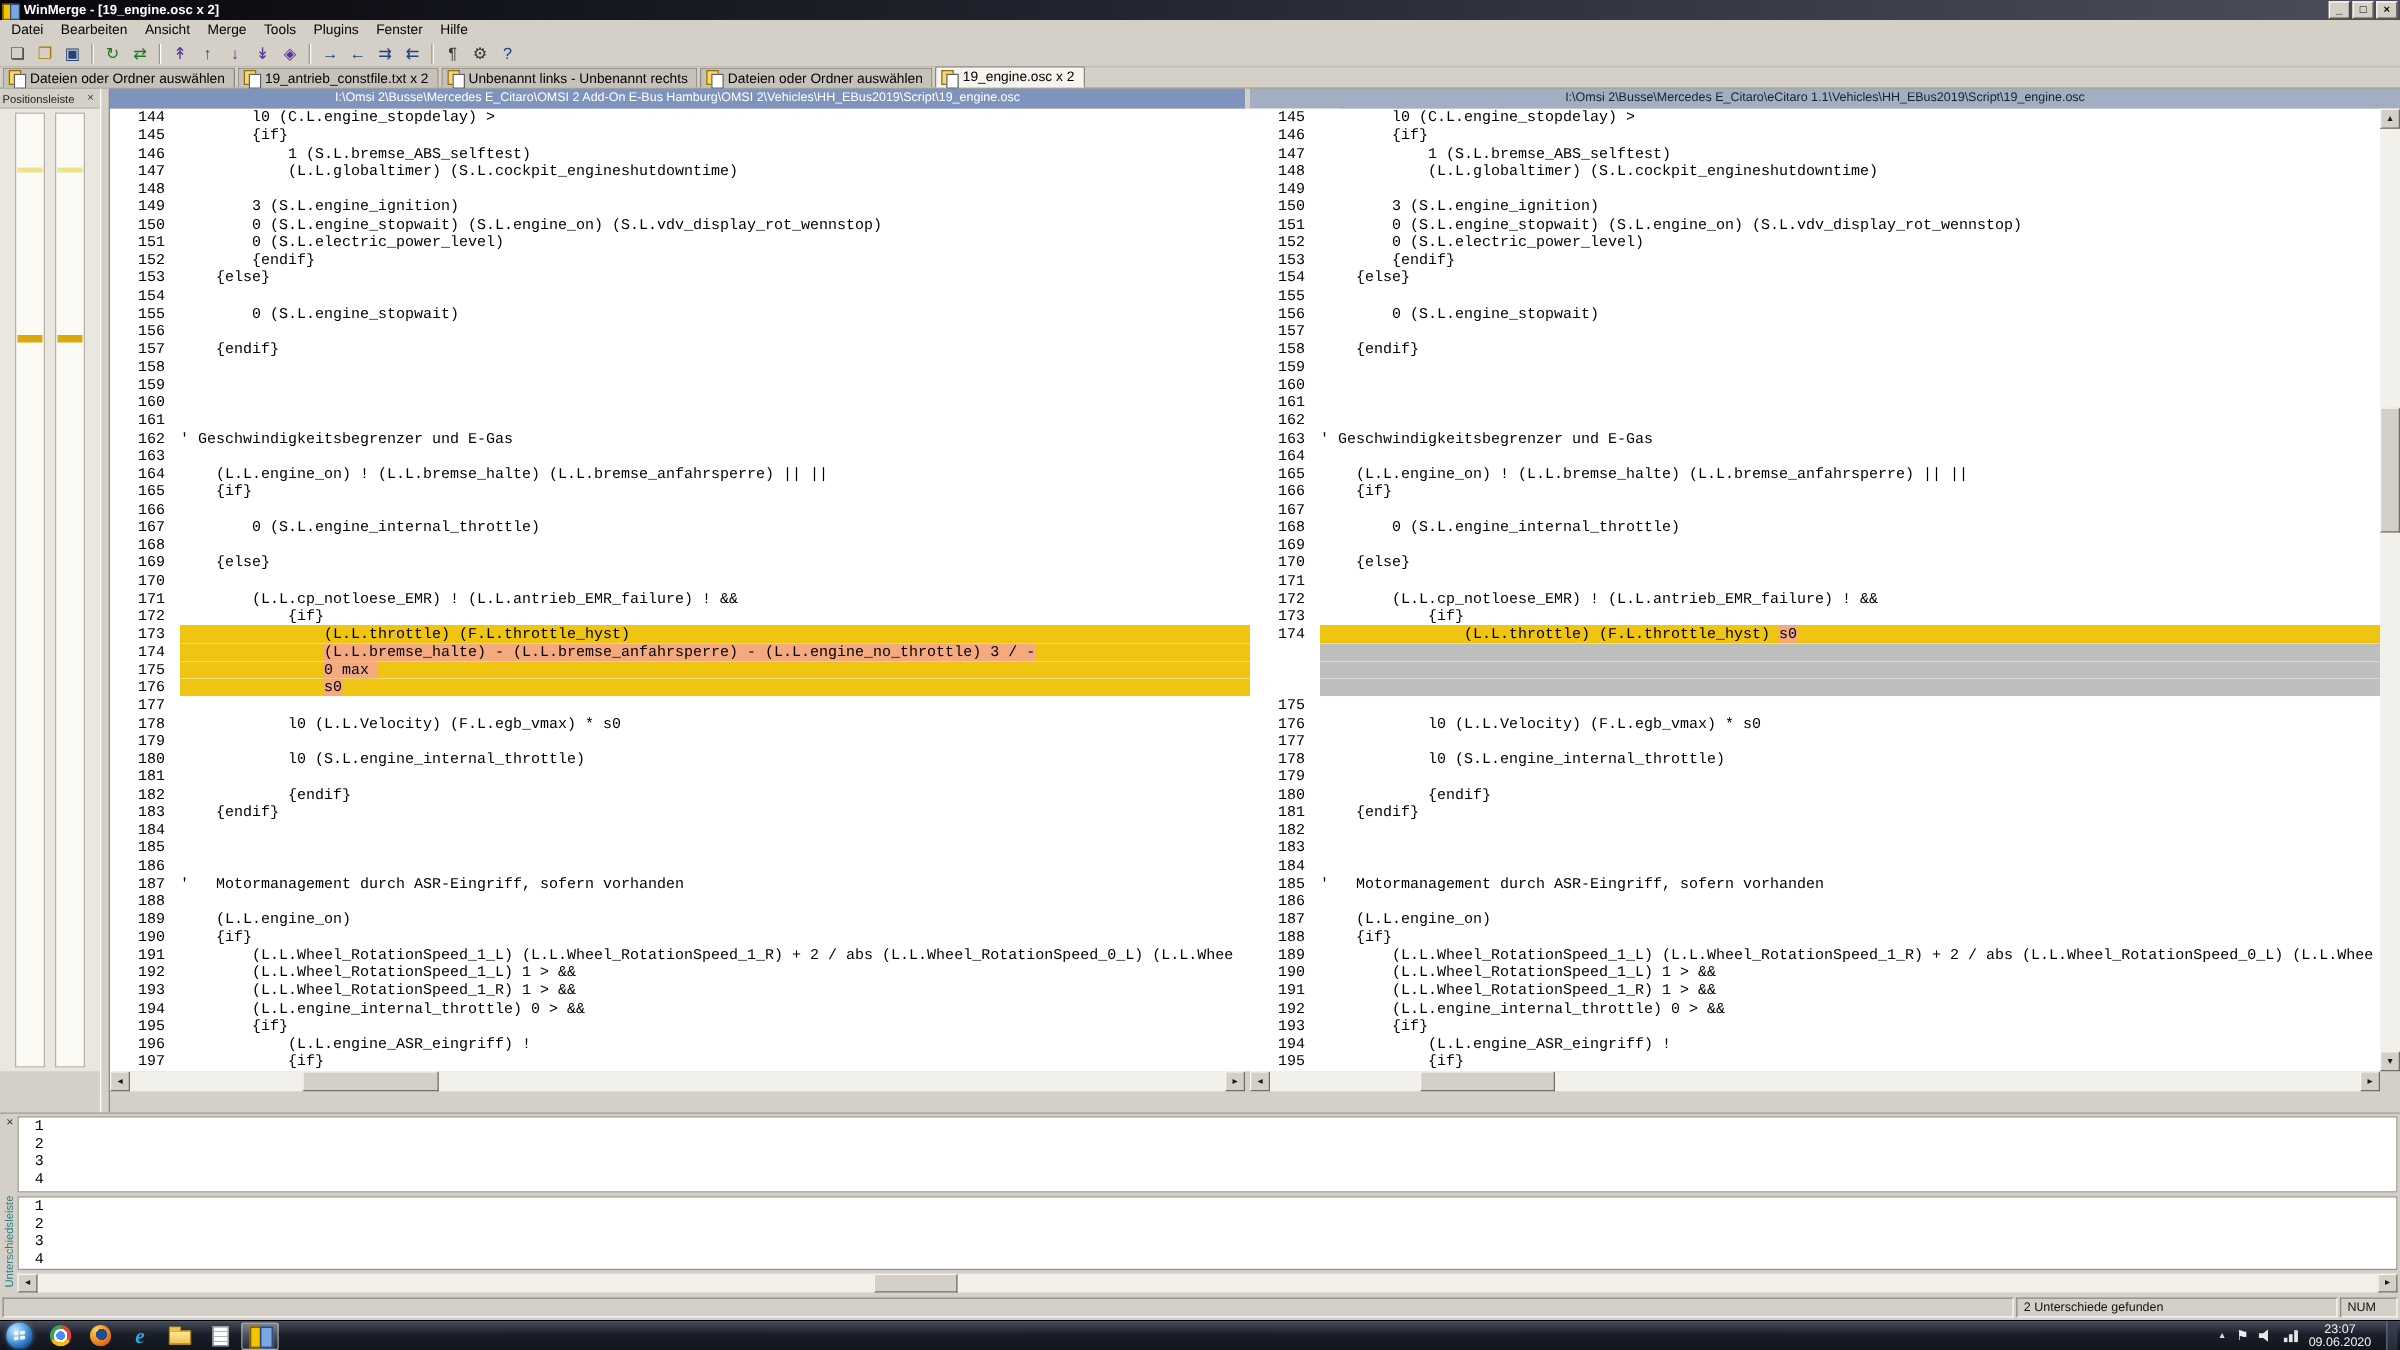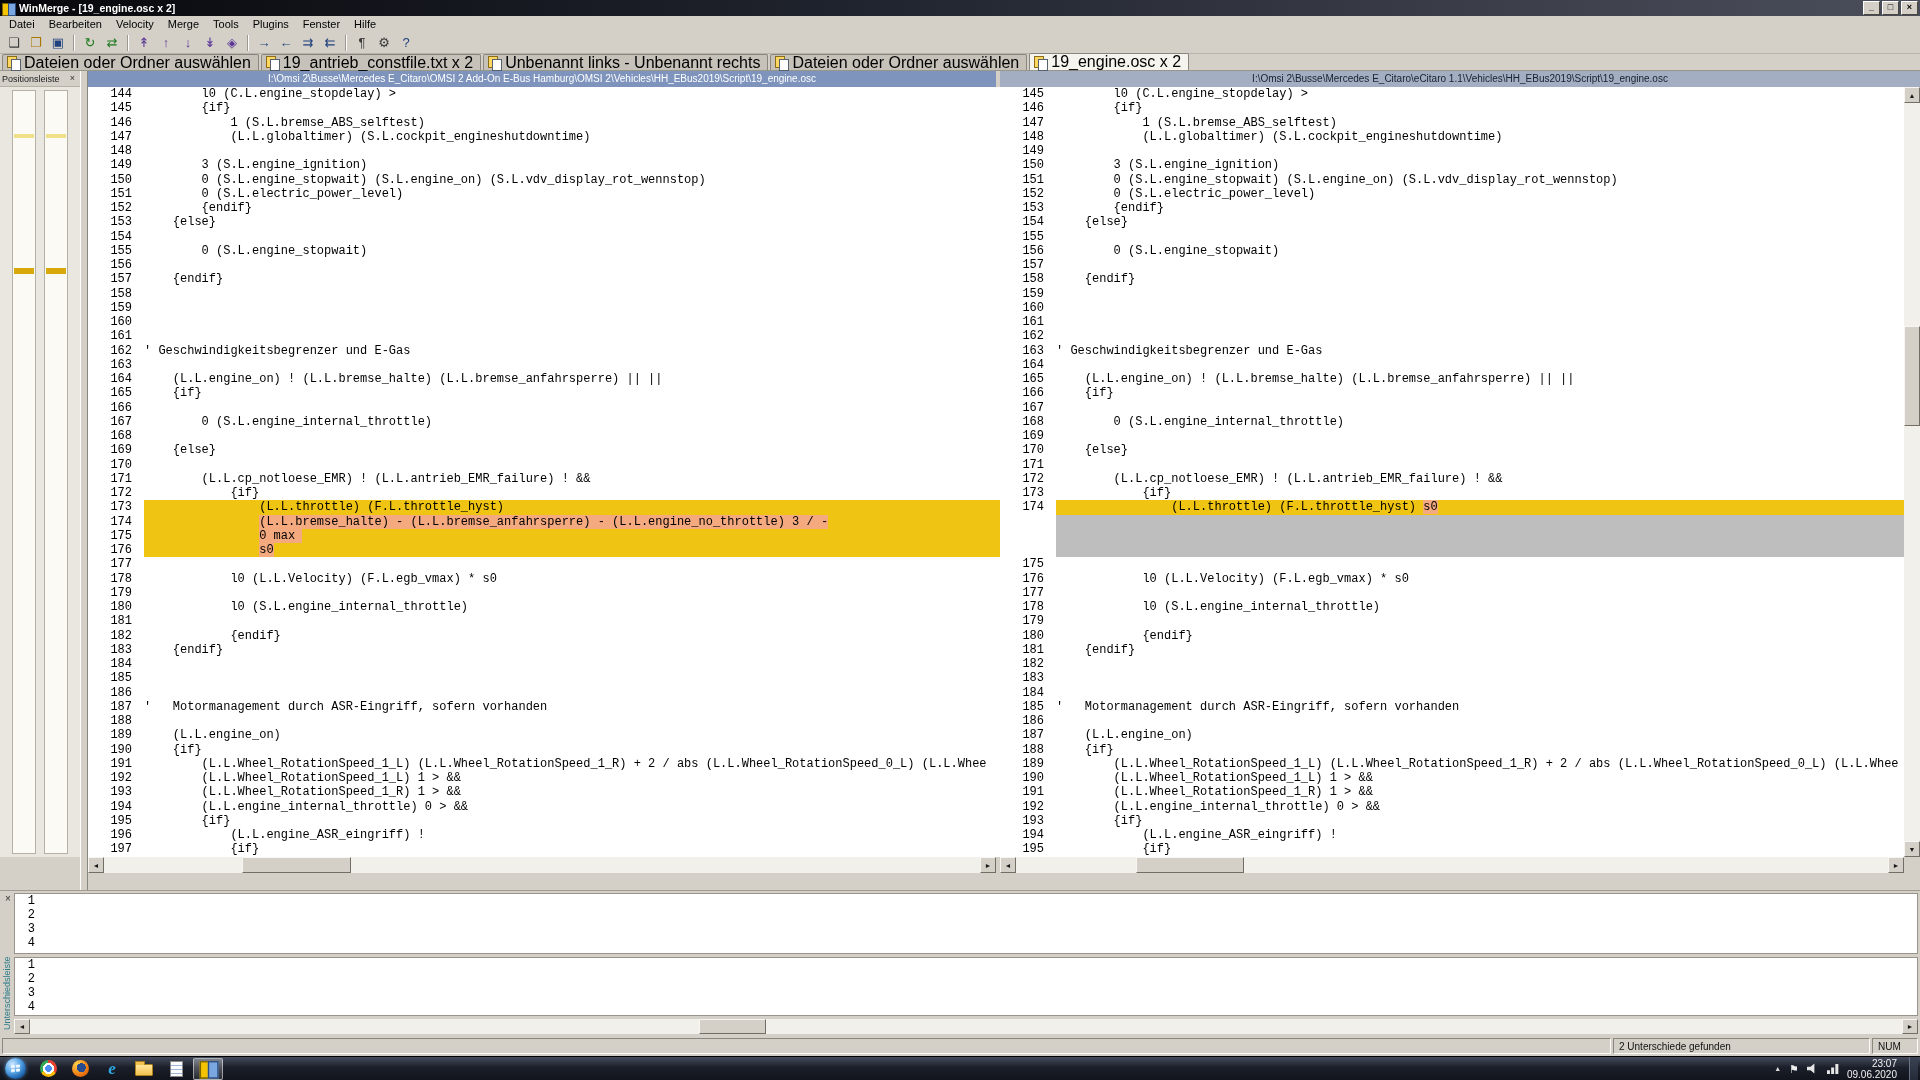--- a/index.html
+++ b/index.html
@@ -19,21 +19,21 @@
   .wm-icon::after{content:"";position:absolute;left:6px;top:1px;width:6px;height:11px;background:#7ba7e0;border:1px solid #2c4d7e;}
   .wm-icon.big{transform:scale(1.35);transform-origin:center;}
 
   
   .menubar{position:absolute;left:0;top:16px;width:1920px;height:16px;background:#d4d0c8;display:flex;align-items:center;padding-left:2px;}
   .menu-item{padding:1px 7px;font-size:11px;}
   .toolbar{position:absolute;left:0;top:32px;width:1920px;height:22px;background:#d4d0c8;display:flex;align-items:center;padding-left:3px;border-bottom:1px solid #b8b4ac;}
   .tb-btn{width:22px;height:20px;display:flex;align-items:center;justify-content:center;font-size:13px;border:1px solid transparent;}
   .tb-sep{width:2px;height:16px;border-left:1px solid #9c9890;border-right:1px solid #fff;margin:0 4px;}
   .tabbar{position:absolute;left:0;top:54px;width:1920px;height:17px;background:#d4d0c8;display:flex;align-items:flex-end;padding-left:2px;gap:2px;border-bottom:1px solid #989589;}
-  .tab{display:flex;align-items:center;gap:4px;height:16px;padding:0 7px 0 4px;font-size:16px;background:#c6c2ba;border:1px solid #8a867e;border-bottom:none;border-radius:2px 2px 0 0;white-space:nowrap;}
+  .tab{display:flex;align-items:center;gap:4px;height:16px;padding:0 7px 0 4px;font-size:11px;background:#c6c2ba;border:1px solid #8a867e;border-bottom:none;border-radius:2px 2px 0 0;white-space:nowrap;}
   .tab.active{background:#f6f4ee;height:17px;}
   .tab-doc-icon{position:relative;width:13px;height:13px;display:inline-block;flex:none;}
   .tab-doc-icon::before{content:"";position:absolute;left:0;top:0;width:8px;height:10px;background:#ffd65e;border:1px solid #8a6d1c;}
   .tab-doc-icon::after{content:"";position:absolute;left:4px;top:3px;width:8px;height:10px;background:#fff;border:1px solid #55626e;}
 
   
   .loc-header{position:absolute;left:0;top:71px;width:80px;height:16px;background:#d4d0c8;border-bottom:1px solid #b5b1a6;
     display:flex;align-items:center;padding:0 2px;font-size:9px;color:#222;}
   .loc-title{flex:1;white-space:nowrap;overflow:hidden;}
   .loc-close{width:11px;height:11px;font-size:9px;line-height:10px;text-align:center;color:#333;}
@@ -123,38 +123,38 @@
   .icon-folder{position:relative;width:18px;height:12px;background:linear-gradient(#ffe79c,#f3c14f);border:1px solid #a8831f;border-radius:1px;margin-top:3px;}
   .icon-folder::before{content:"";position:absolute;left:-1px;top:-4px;width:8px;height:3px;background:#f3c14f;border:1px solid #a8831f;border-bottom:none;border-radius:1px 1px 0 0;}
   .icon-notepad{width:13px;height:16px;background:#fdfdfd;border:1px solid #8a8a8a;
     background-image:repeating-linear-gradient(#fdfdfd 0 3px,#9db6d6 3px 4px);}
   .tray{margin-left:auto;display:flex;align-items:center;gap:8px;padding-right:2px;color:#e8e8e8;height:100%;}
   .tray-arrow{font-size:7px;color:#ddd;}
   .icon-flag{font-size:11px;color:#eee;line-height:12px;}
   .icon-volume{width:12px;height:11px;background:#e6e6e6;clip-path:polygon(0 33%,30% 33%,62% 5%,62% 95%,30% 67%,0 67%);}
   .icon-network{width:12px;height:11px;background:#e6e6e6;
     clip-path:polygon(0 100%,0 65%,25% 65%,25% 100%,35% 100%,35% 40%,60% 40%,60% 100%,70% 100%,70% 10%,95% 10%,95% 100%);}
-  .clock{font-size:10px;line-height:11px;text-align:right;color:#f2f2f2;}
+  .clock{font-size:10px;line-height:11px;text-align:center;color:#f2f2f2;}
   .show-desktop{width:9px;height:24px;border-left:1px solid #6a7284;background:linear-gradient(#3a4354,#232936);margin-left:4px;}
 </style>
 </head>
 <body>
 
 <div class="titlebar">
   <span class="wm-icon"></span>
   <span class="title">WinMerge - [19_engine.osc x 2]</span>
   <span class="cap-btn">_</span>
   <span class="cap-btn">□</span>
   <span class="cap-btn">×</span>
 </div>
 
 <div class="menubar" id="menubar">
     <div class="menu-item">Datei</div>
     <div class="menu-item">Bearbeiten</div>
-    <div class="menu-item">Velocity</div>
+    <div class="menu-item">Ansicht</div>
     <div class="menu-item">Merge</div>
     <div class="menu-item">Tools</div>
     <div class="menu-item">Plugins</div>
     <div class="menu-item">Fenster</div>
     <div class="menu-item">Hilfe</div>
   </div>
 <div class="toolbar" id="toolbar">
     <div class="tb-btn" style="color: rgb(58, 58, 58);">❏</div>
     <div class="tb-btn" style="color: rgb(168, 120, 0);">❐</div>
     <div class="tb-btn" style="color: rgb(32, 66, 126);">▣</div>

